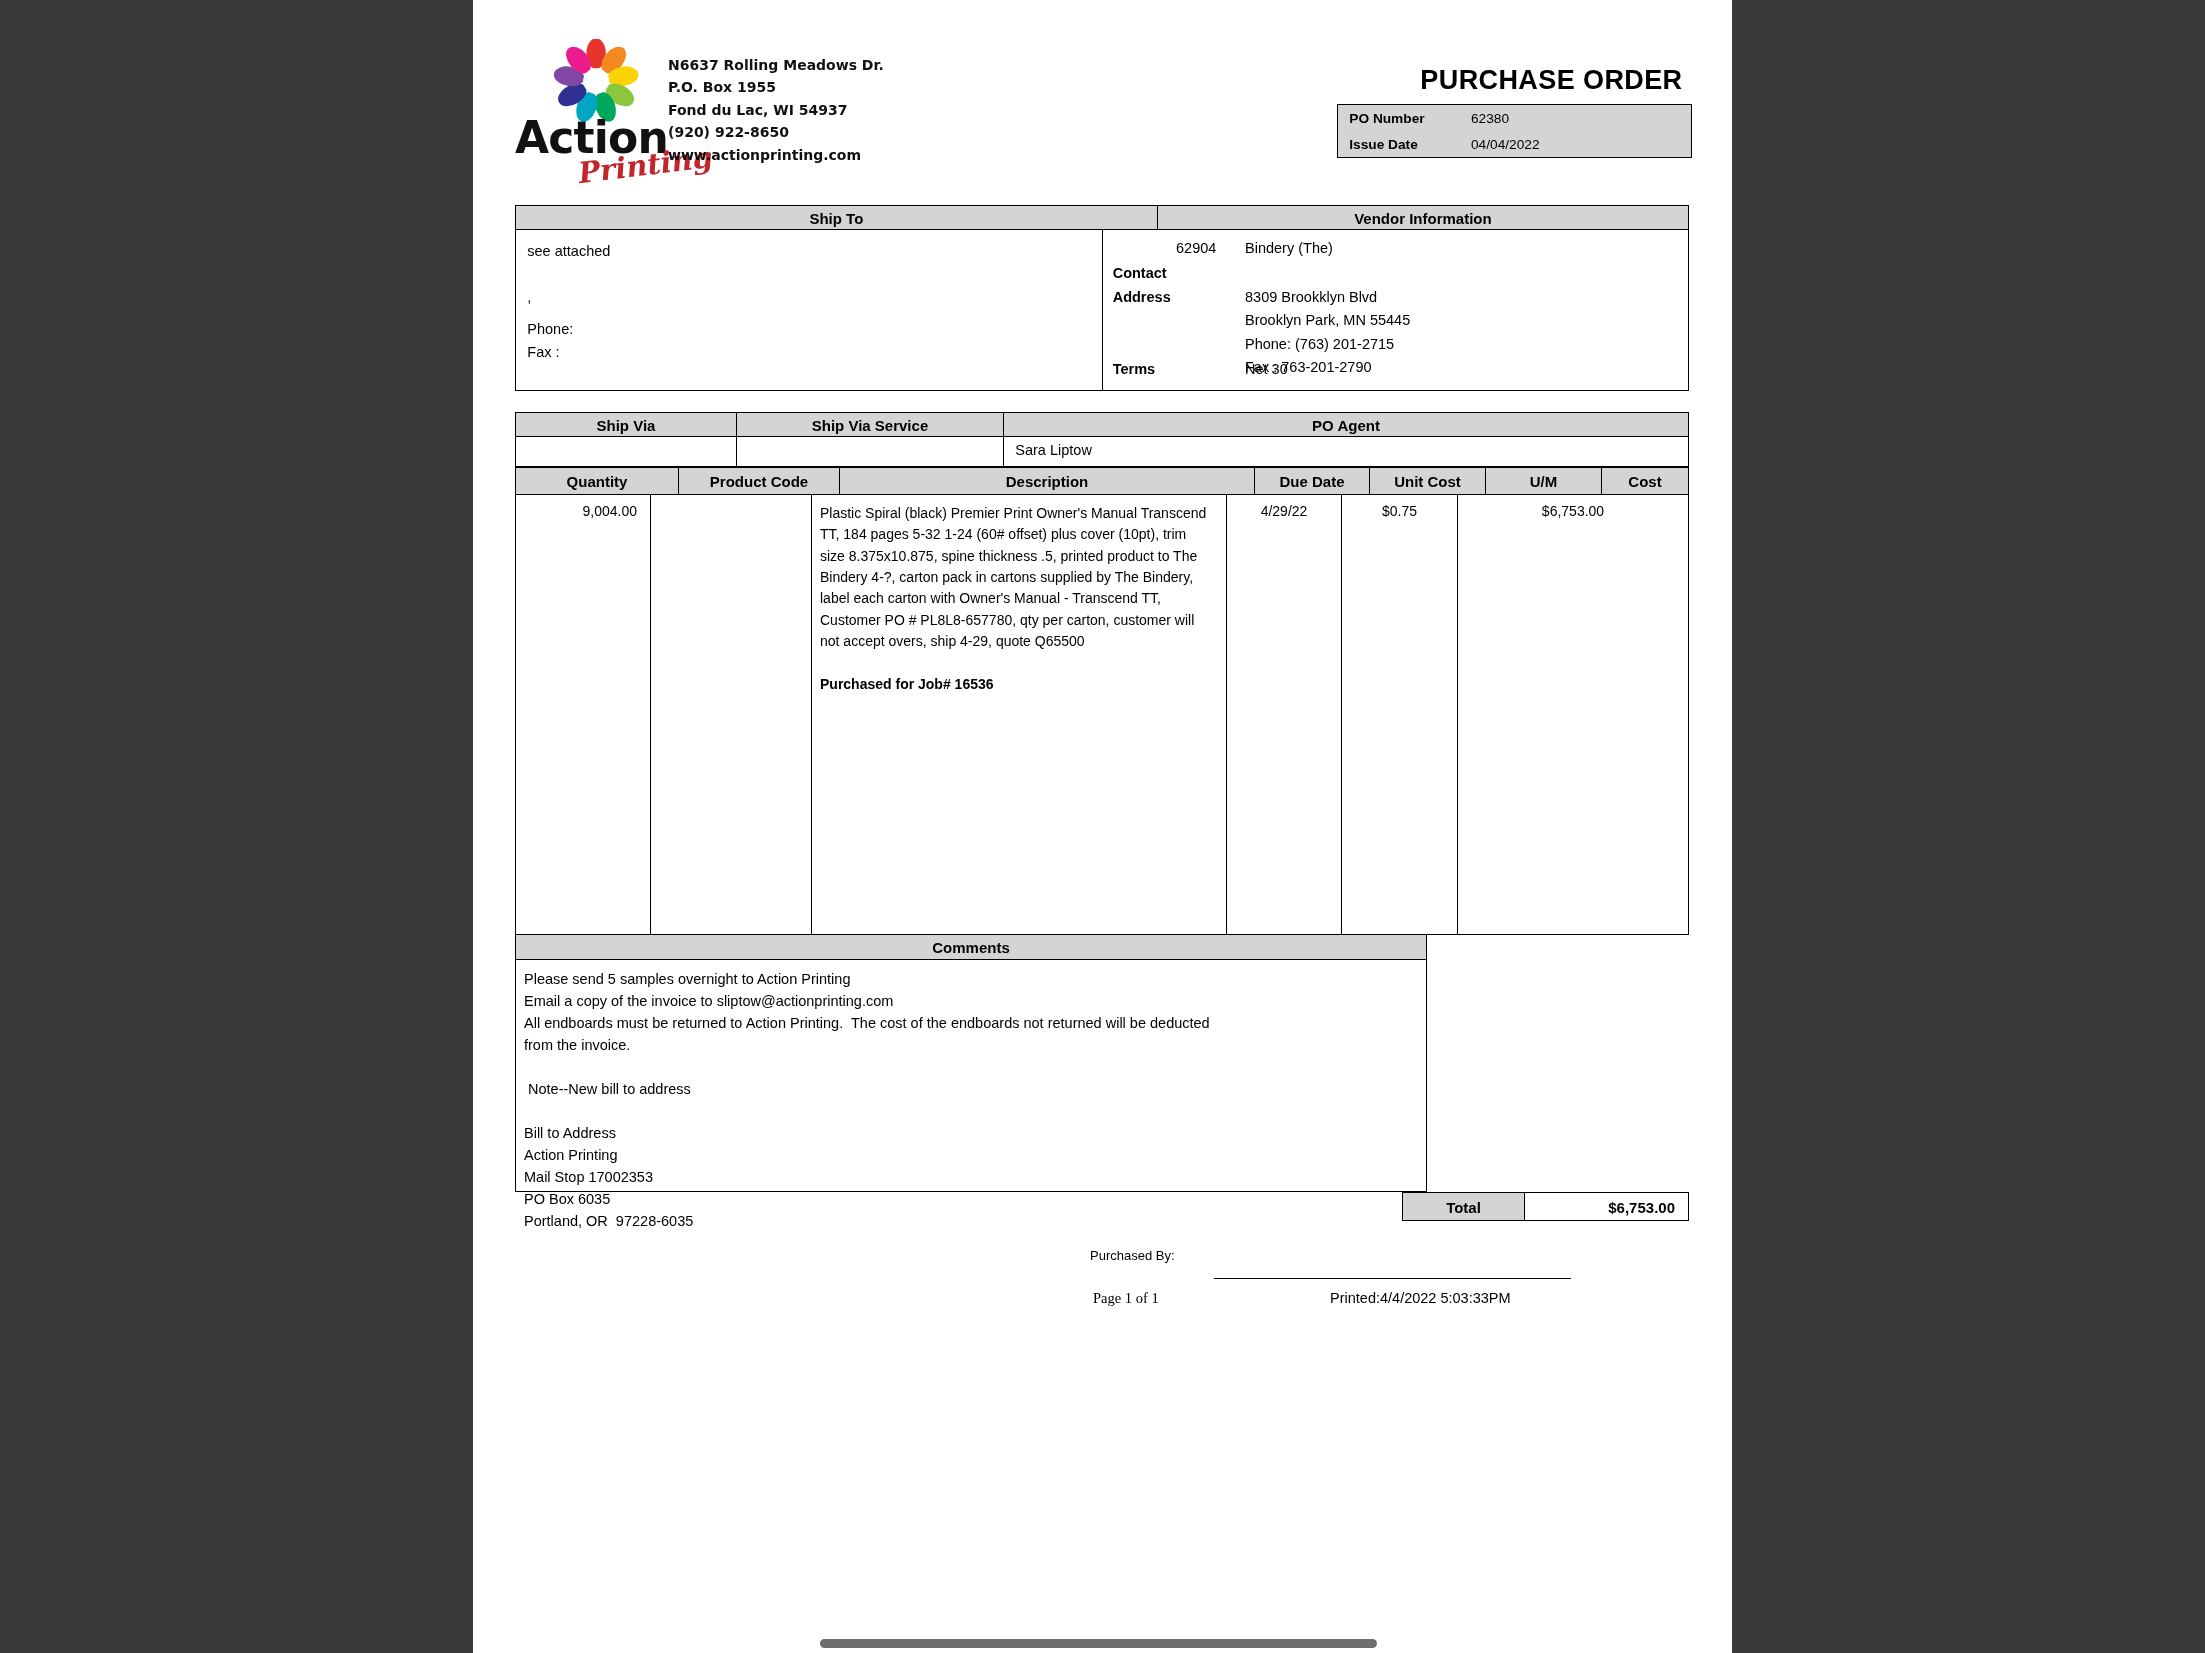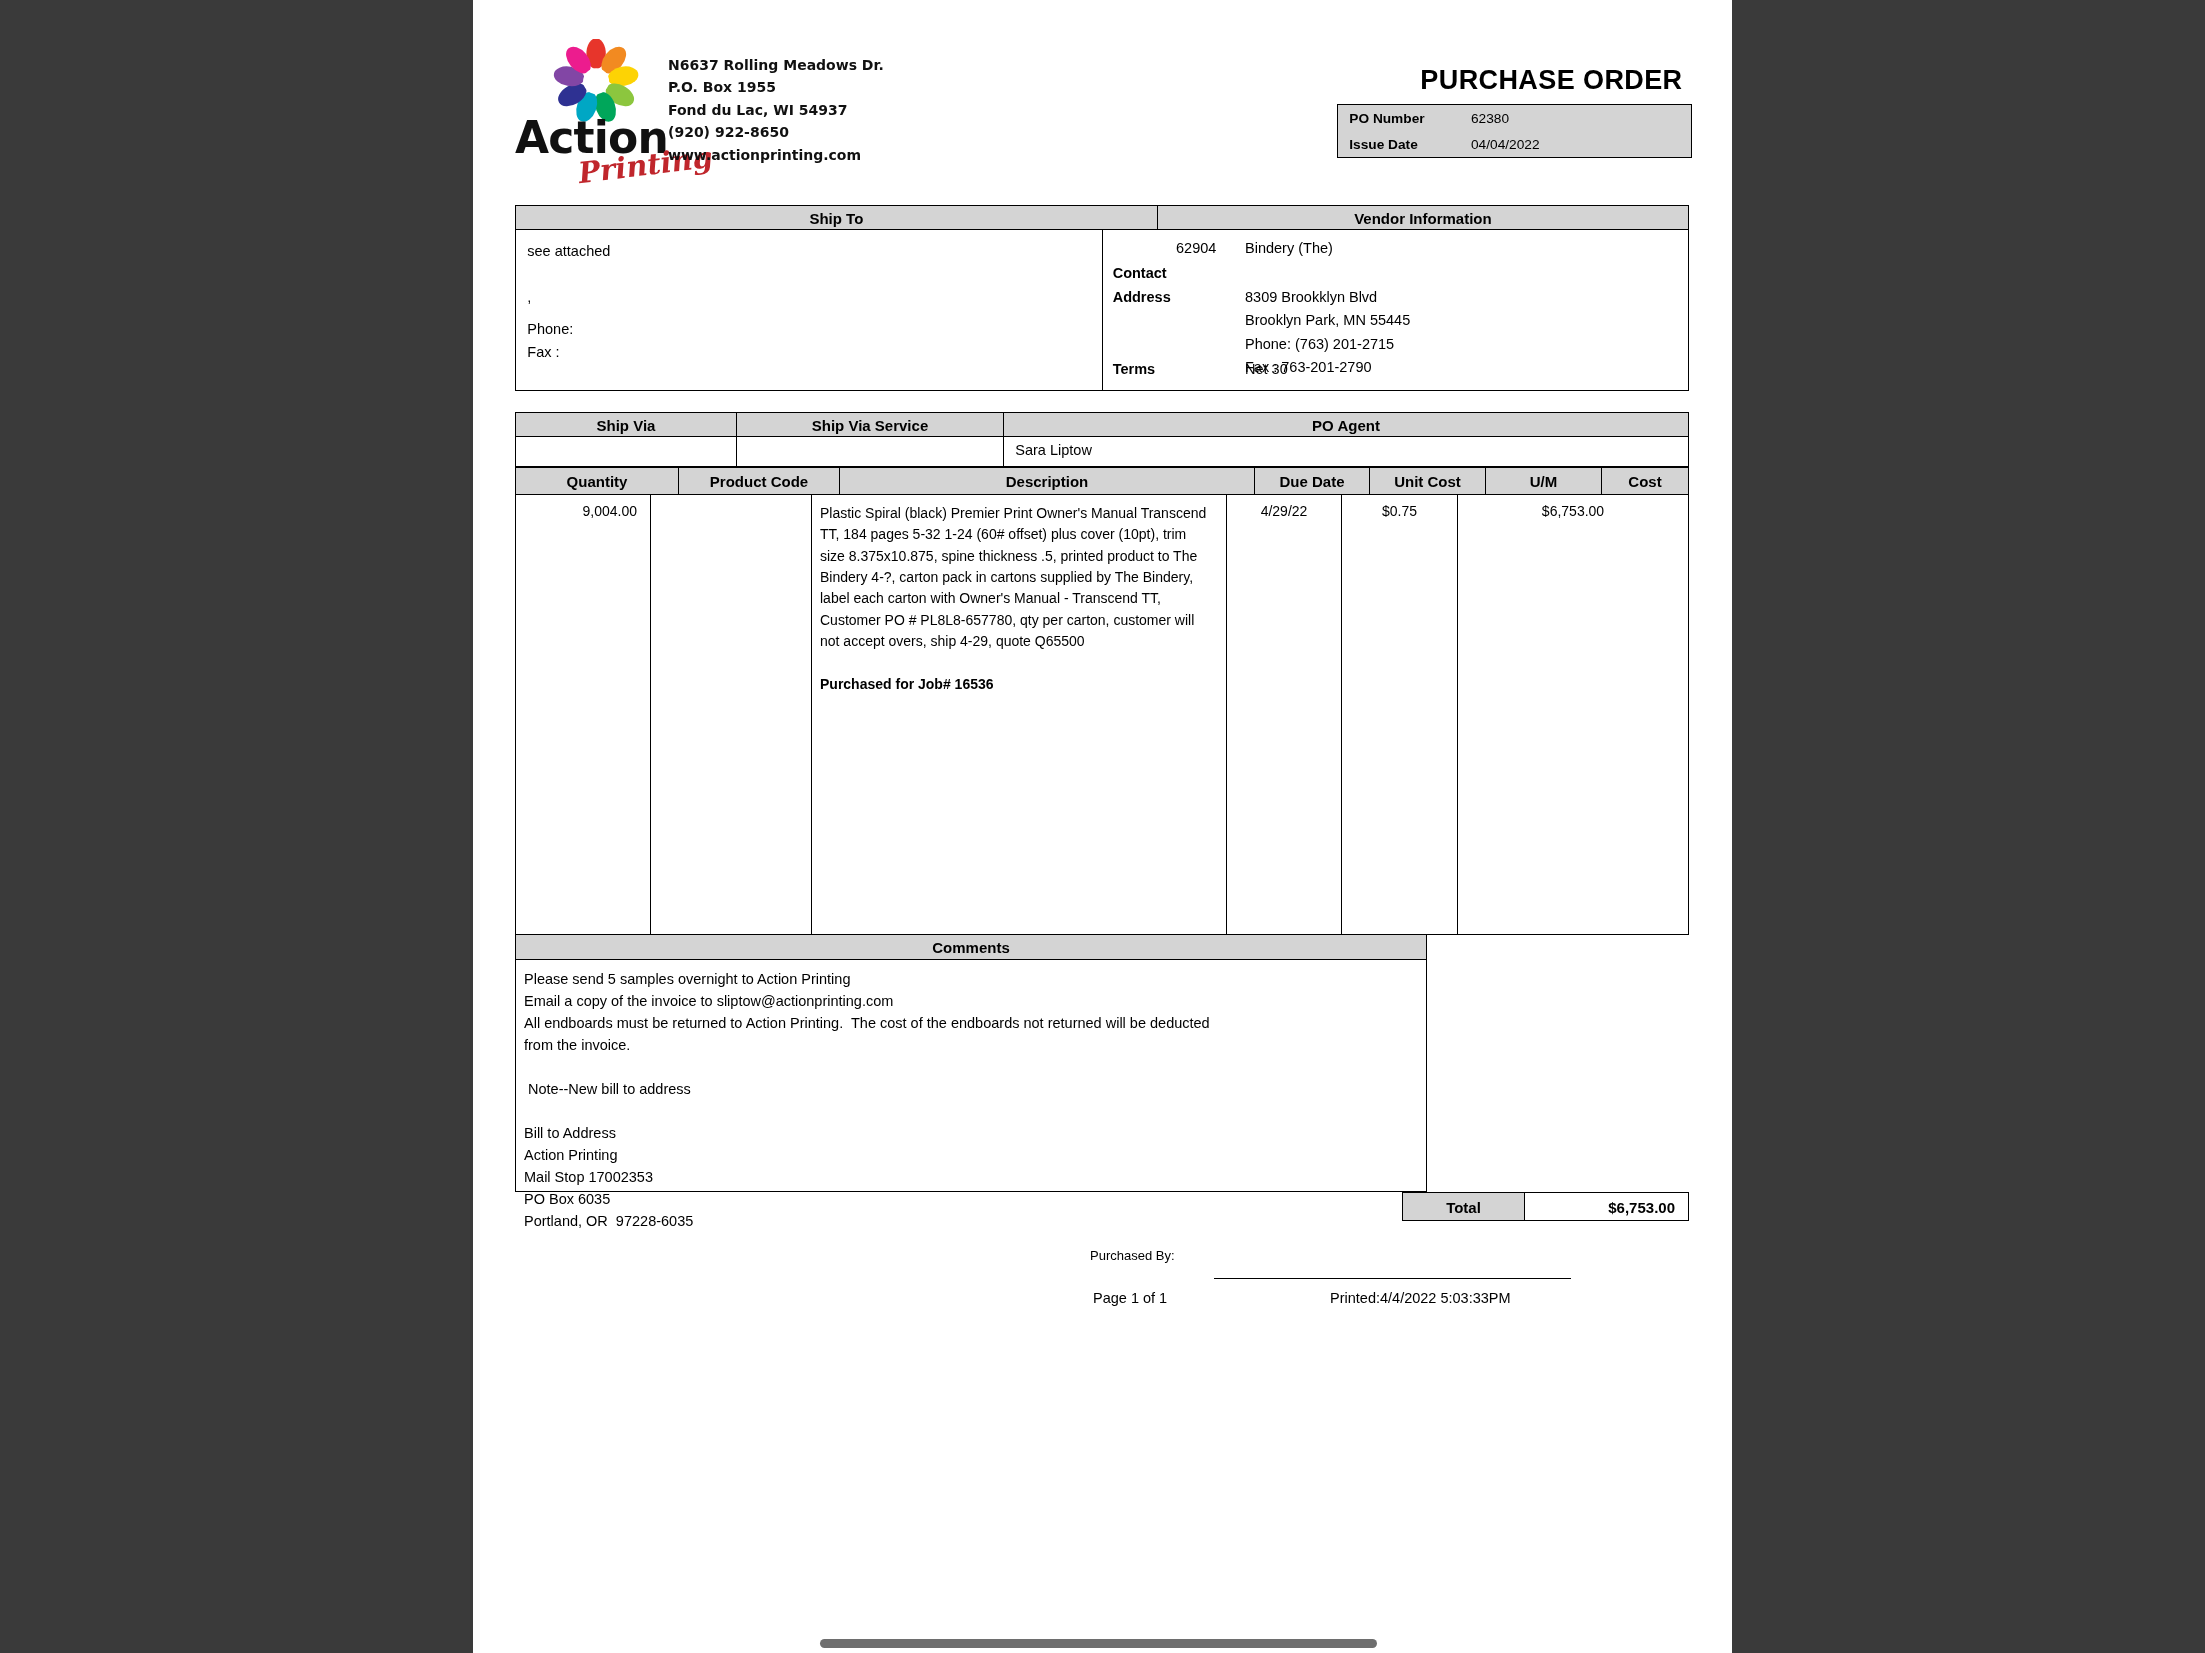--- a/index.html
+++ b/index.html
@@ -175,21 +175,21 @@
     line-height: 22px;
     box-sizing: border-box;
   }
   .totrow { display: flex; justify-content: flex-end; }
   .tot-lbl { width: 92px; height: 29px; line-height: 29px; text-align: center; font-weight: bold; font-size: 15px; background: #d4d4d4; }
   .tot-val { width: 153px; height: 29px; line-height: 29px; text-align: right; padding-right: 13px; font-weight: bold; font-size: 15px; box-sizing: border-box; }
 
   .footer { position: relative; height: 97px; margin-top: 21px; }
   .pb-label { position: absolute; left: 575px; top: 6.5px; font-size: 13px; }
   .pb-line { position: absolute; left: 699px; top: 36px; width: 357px; border-top: 1.6px solid #000; }
-  .page-of { position: absolute; left: 578px; top: 48px; font-size: 14.5px; }
+  .page-of { position: absolute; left: 578px; top: 48px; font-size: 14.5px; font-family: Liberation Serif, serif; }
   .printed { position: absolute; left: 815px; top: 48px; font-size: 14.5px; }
 
   .dots {
     position: absolute;
     left: 50%;
     transform: translateX(-50%);
     top: 4.8px;
     font-size: 13px;
     color: #999;
     letter-spacing: 4.8px;

